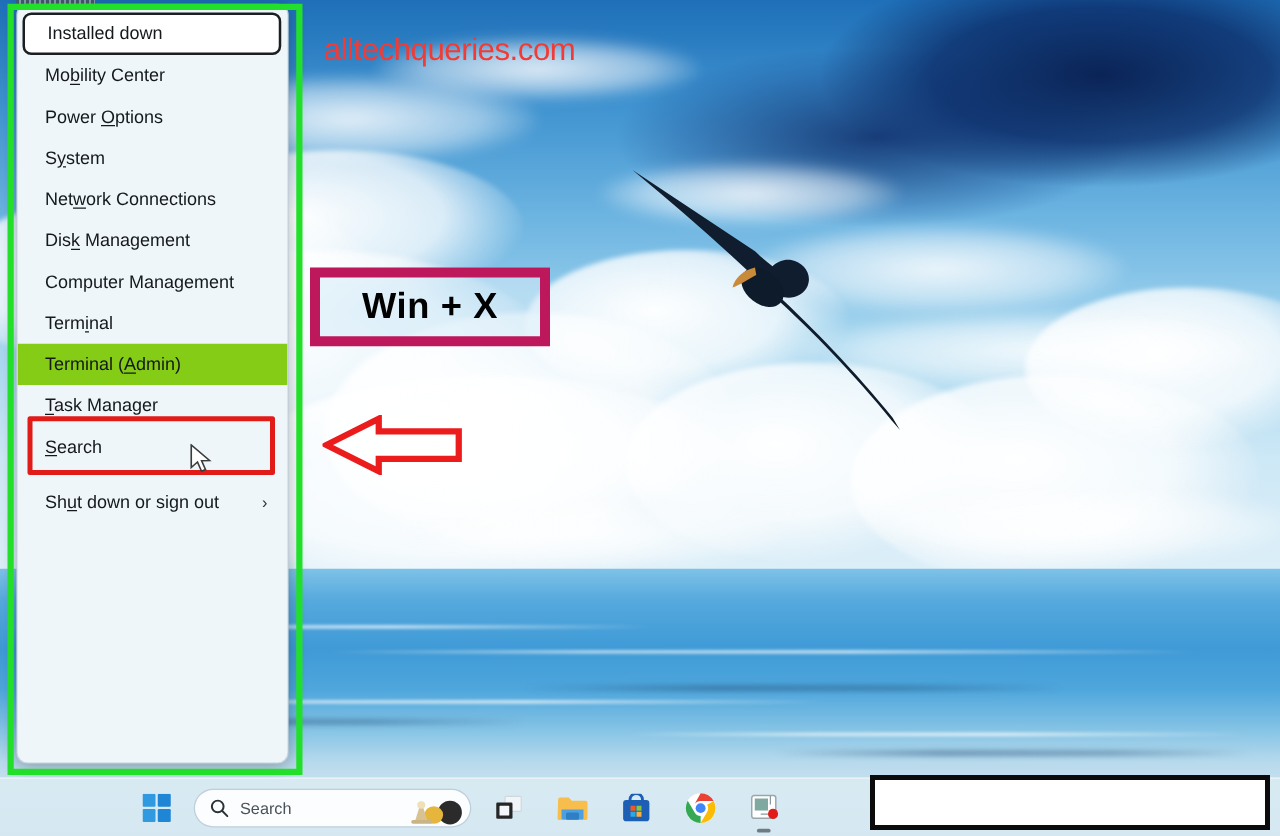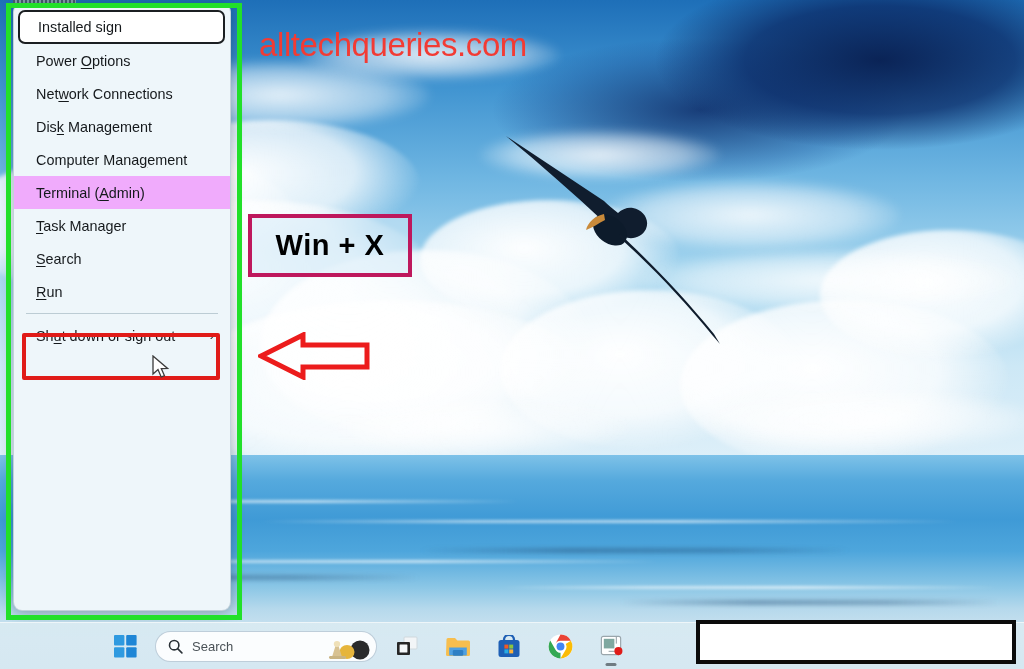--- a/index.html
+++ b/index.html
@@ -78,21 +78,21 @@
   .menu-item .acc { text-decoration: underline; text-underline-offset: 2px; }
   .menu-item.focused {
     margin: 0 5px 0 4px;
     height: 34px;
     border: 2px solid #1b1f22;
     border-radius: 7px;
     background: #ffffff;
     padding-left: 18px;
   }
   .menu-item.highlight-red {
-    background: #f0abfc;
+    background: #84cc16;
     align-items: center;
   }
   .chev { margin-left: auto; margin-right: 16px; font-size: 13px; color: #2b3135; }
   .menu-sep {
     height: 1px; margin: 5px 12px 5px 12px;
     background: rgba(120,145,160,0.42);
   }
 
   
   #terminal-admin-box {
@@ -112,29 +112,29 @@
     border: 5px solid #22e02a;
     pointer-events: none;
   }
 
   
   #cursor { position: absolute; left: 152px; top: 355px; }
 
   
   #watermark {
     position: absolute; left: 259px; top: 26px;
-    font-size: 33px; font-weight: 400;
+    font-size: 25px; font-weight: 400;
     color: #f23b34;
     letter-spacing: -0.4px;
     font-family: "Liberation Sans", sans-serif;
   }
   #winx-label {
     position: absolute; left: 248px; top: 214px;
-    width: 164px; height: 63px;
-    border: 4px solid #be185d;
+    width: 192px; height: 63px;
+    border: 8px solid #be185d;
     background: rgba(214,235,247,0.55);
     display: flex; align-items: center; justify-content: center;
     font-size: 29px; font-weight: bold; color: #000;
     letter-spacing: 0.5px;
   }
   #red-arrow { position: absolute; left: 258px; top: 332px; }
 
   
   #taskbar {
     position: absolute; left: 0; bottom: 0;
@@ -227,61 +227,67 @@
     <div class="searipple" style="left: 500px; top: 586px; width: 500px;"></div>
     <div class="seadark" style="left: 620px; top: 600px; width: 380px;"></div>
   </div>
 
   <div id="topbar-sliver"></div>
 
   <div id="winx-menu">
     <div class="menu-list">
 
       <div class="menu-item focused">
-        <span>Installed sign</span>
-      </div>
-
+        <span>Installed down</span>
+      </div>
+
+      <div class="menu-item">
+        <span>Mo<span class="acc">b</span>ility Center</span>
+      </div>
 
       <div class="menu-item">
         <span>Power <span class="acc">O</span>ptions</span>
       </div>
 
 
+      <div class="menu-item">
+        <span>S<span class="acc">y</span>stem</span>
+      </div>
 
 
       <div class="menu-item">
         <span>Net<span class="acc">w</span>ork Connections</span>
       </div>
 
       <div class="menu-item">
         <span>Dis<span class="acc">k</span> Management</span>
       </div>
 
       <div class="menu-item">
         <span>Computer Mana<span class="acc">g</span>ement</span>
       </div>
 
+      <div class="menu-item">
+        <span>Term<span class="acc">i</span>nal</span>
+      </div>
 
       <div class="menu-item highlight-red">
         <span>Terminal (<span class="acc">A</span>dmin)</span>
       </div>
 
       <div class="menu-item">
         <span><span class="acc">T</span>ask Manager</span>
       </div>
 
 
 
       <div class="menu-item">
         <span><span class="acc">S</span>earch</span>
       </div>
 
-      <div class="menu-item">
-        <span><span class="acc">R</span>un</span>
-      </div>
 
       <div class="menu-sep"></div>
 
       <div class="menu-item">
         <span>Sh<span class="acc">u</span>t down or sign out</span>
         <span class="chev">›</span>
       </div>
 
 
     </div>

